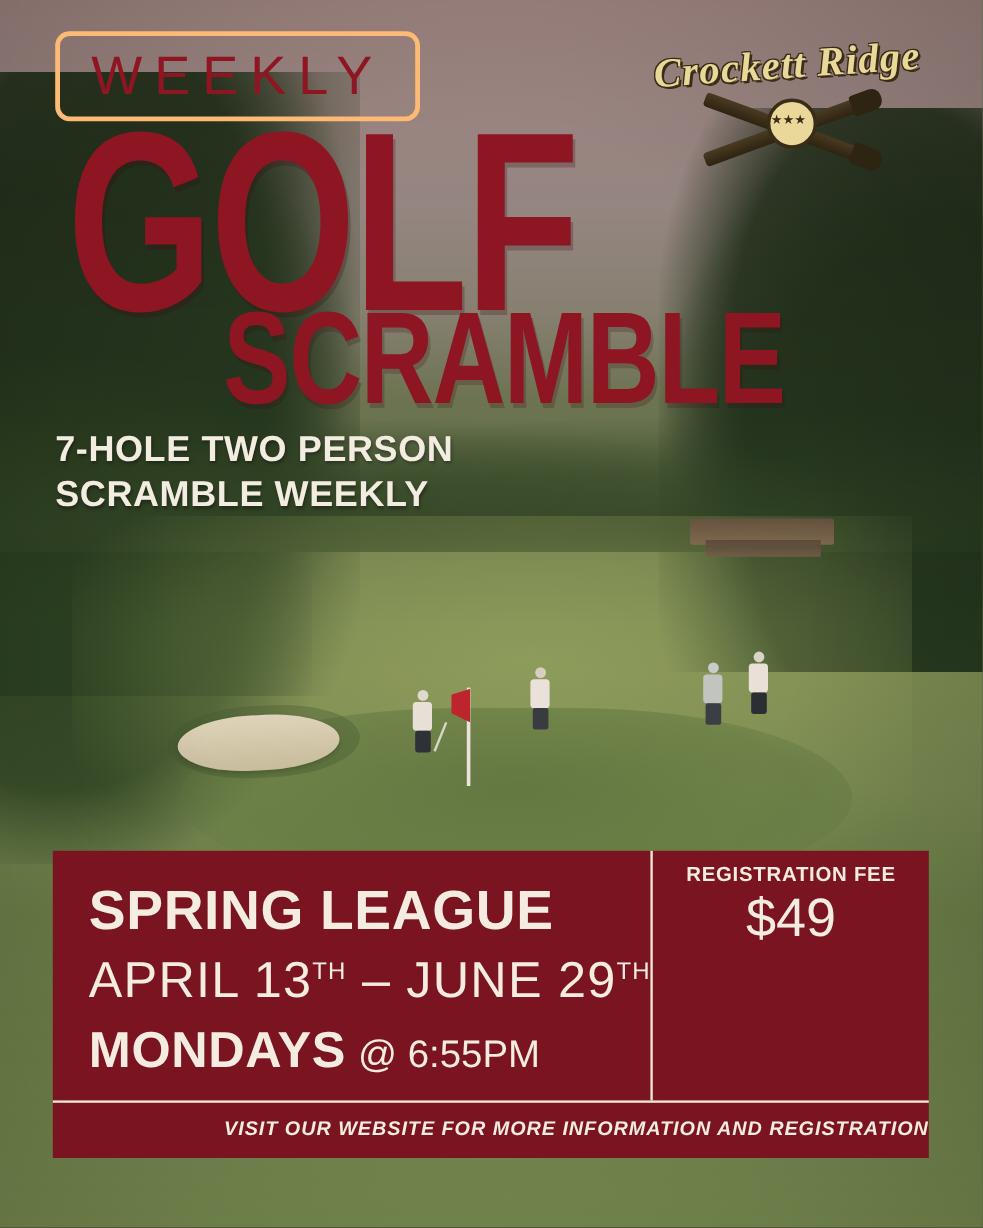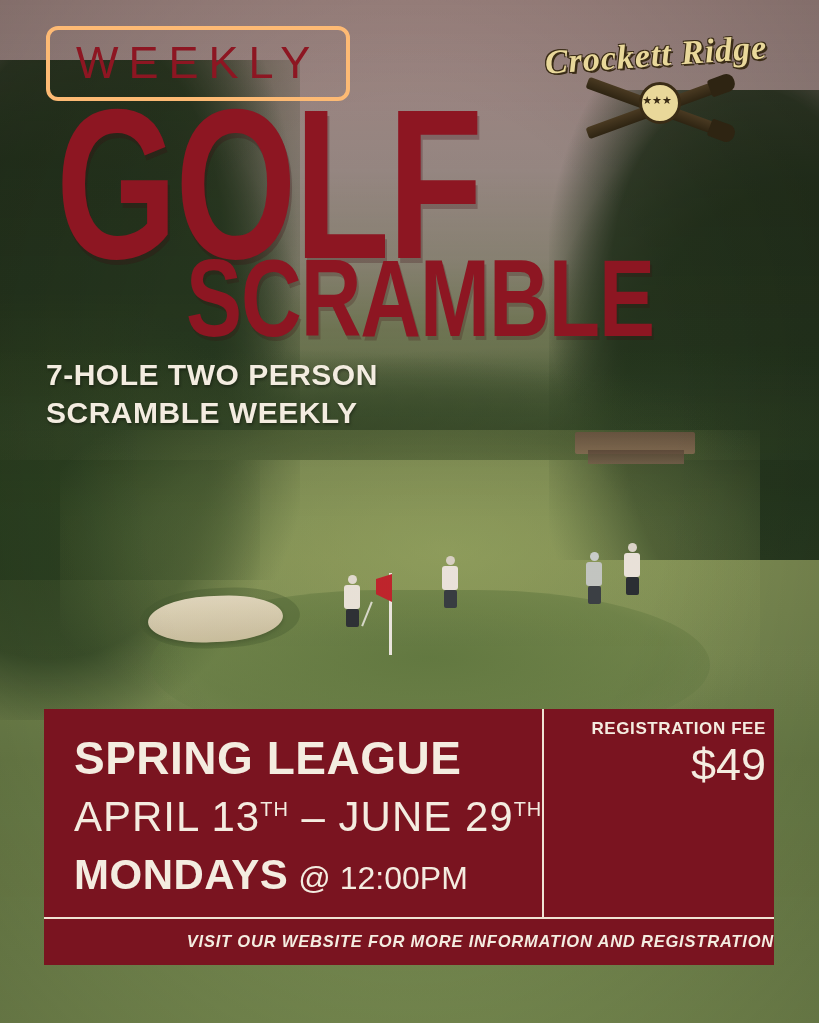--- a/index.html
+++ b/index.html
@@ -305,21 +305,21 @@
     font-size: 32px;
     font-weight: 400;
     margin-left: 10px;
   }
 
   .panel-right {
     flex: 1;
     border-left: 2px solid #f0e4d4;
     display: flex;
     flex-direction: column;
-    text-align: right;
+    text-align: center;
     box-sizing: border-box;
   }
   .fee-block { padding: 10px 8px 8px; }
   .fee-block.second { border-top: 2px solid #f0e4d4; padding-top: 10px; }
   .fee-label {
     font-size: 17px;
     font-weight: bold;
     letter-spacing: 0.6px;
   }
   .fee-amount {
@@ -419,21 +419,21 @@
       <div class="panel-top">
 
         <div class="panel-left">
           <div class="spring-league">SPRING LEAGUE</div>
           <div class="dates">
             <span>APRIL 13</span><sup>TH</sup>
             <span>–</span>
             <span>JUNE 29</span><sup>TH</sup>
           </div>
           <div class="mondays-row">
-            <span class="mondays">MONDAYS</span><span class="at-time">@ 12:00PM</span>
+            <span class="mondays">MONDAYS</span><span class="at-time">@ 6:55PM</span>
           </div>
         </div>
 
         <div class="panel-right">
           <div class="fee-block">
             <div class="fee-label">REGISTRATION FEE</div>
             <div class="fee-amount">$49</div>
           </div>
         </div>
 

